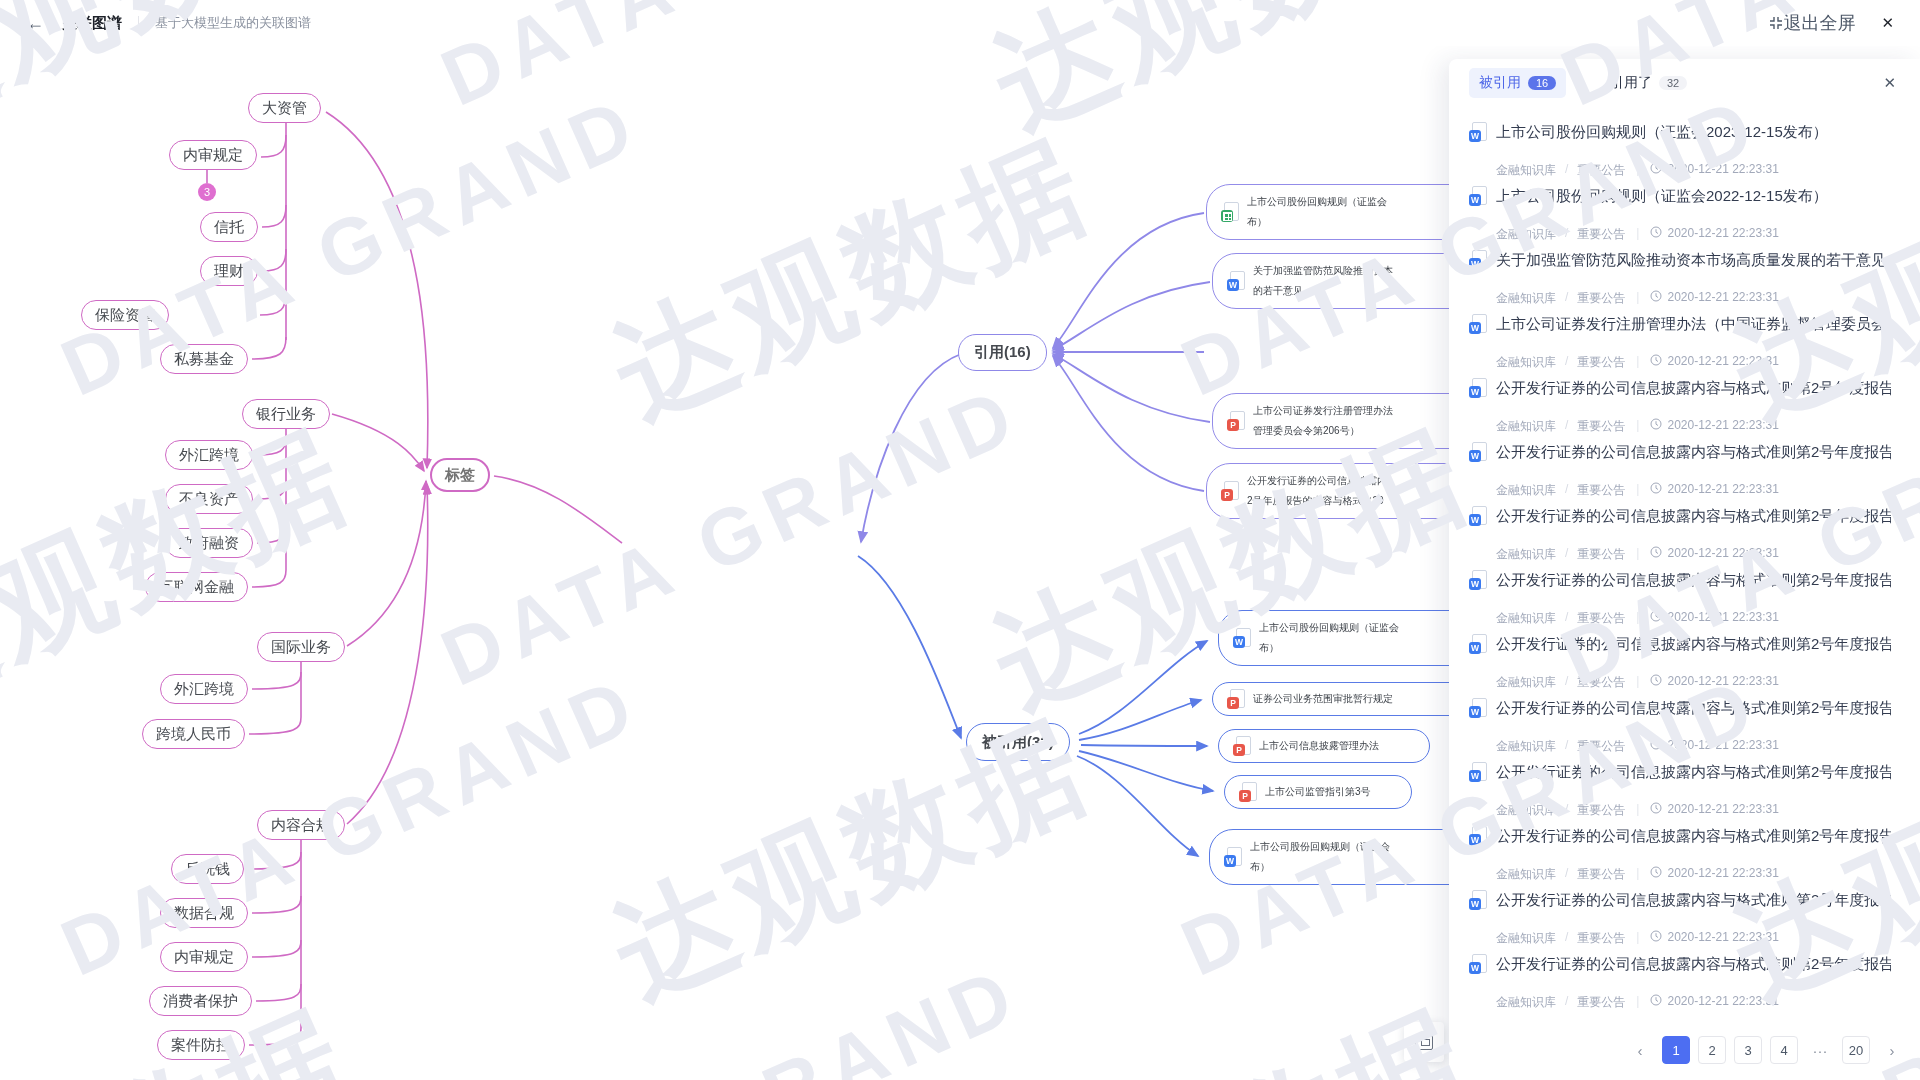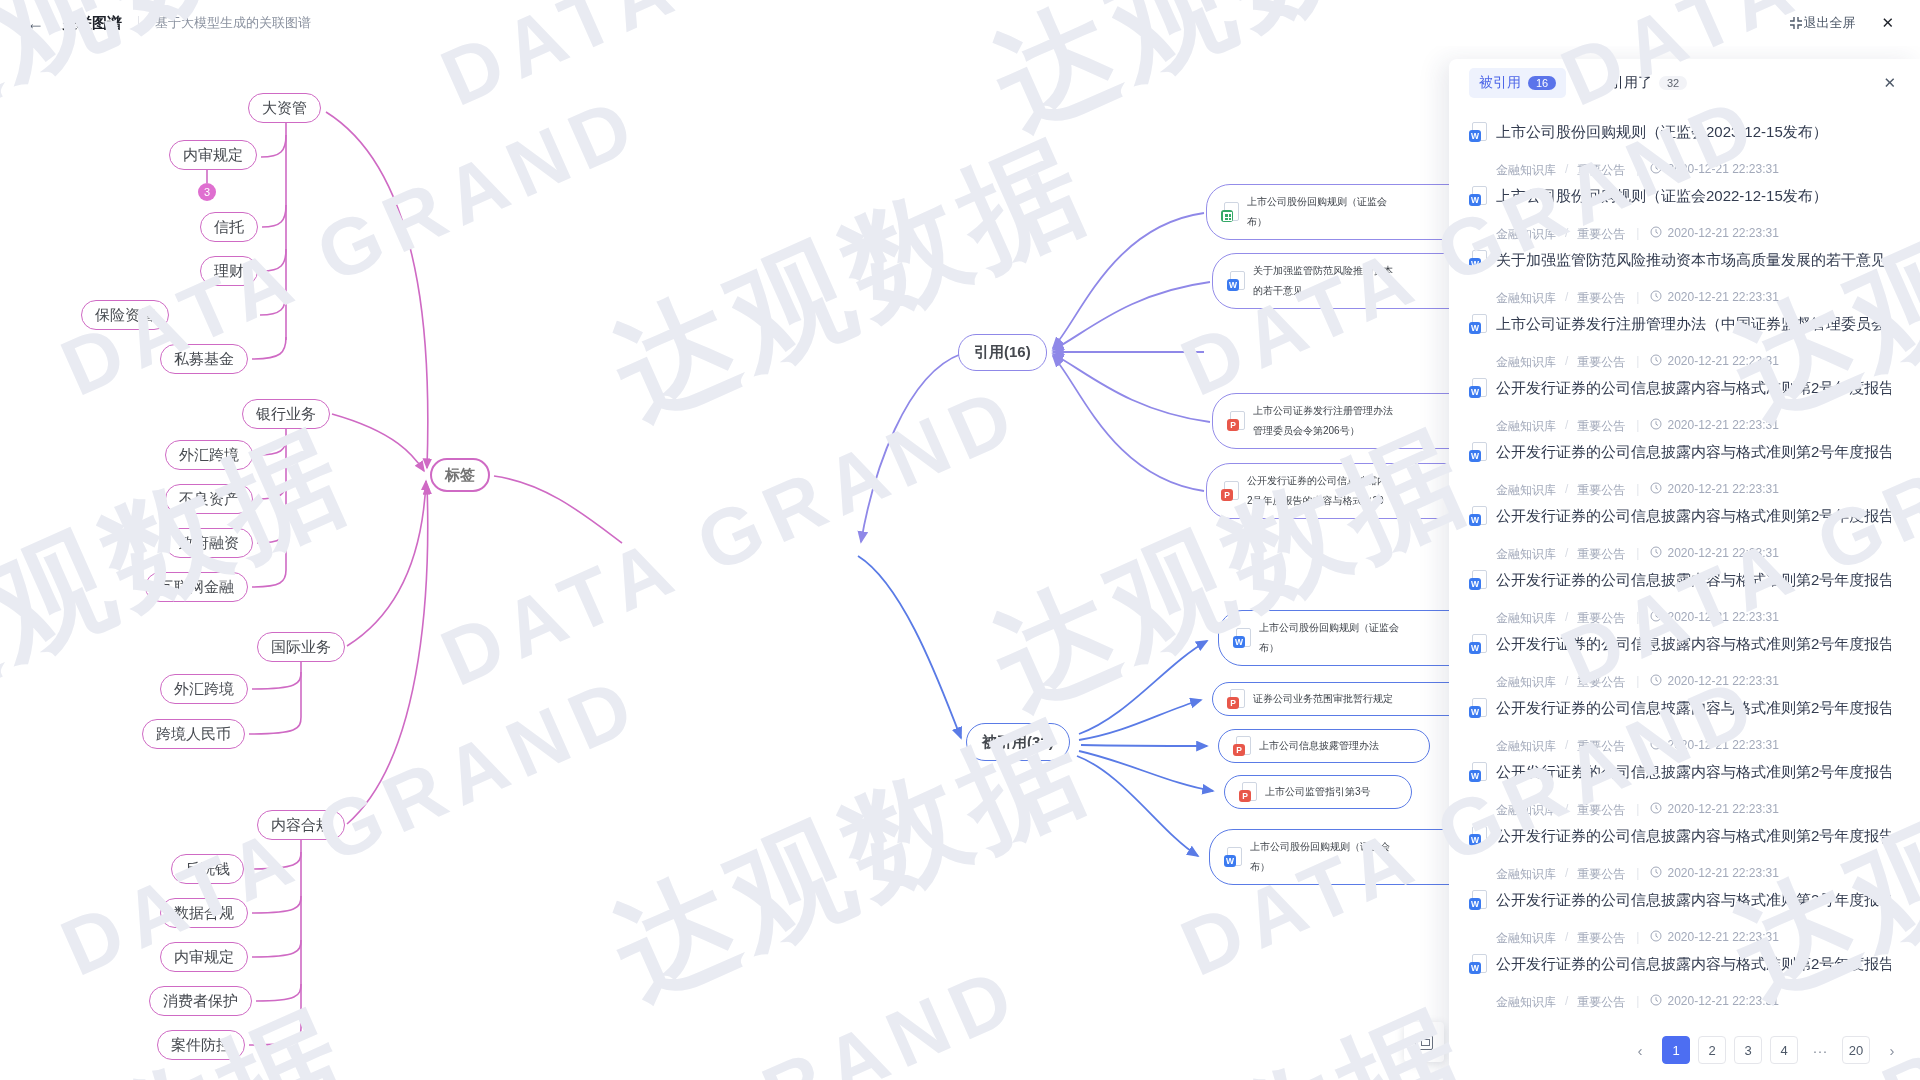--- a/index.html
+++ b/index.html
@@ -7,21 +7,21 @@
        font-family:"Liberation Sans","DejaVu Sans",sans-serif;color:#333}
 
   
   .header{position:absolute;top:0;left:0;width:1920px;height:46px;background:#fff;z-index:20;
           display:flex;align-items:center;box-sizing:border-box;padding:0 26px}
   .back{font-size:18px;color:#4e5969;cursor:pointer;margin-right:18px}
   .h-title{font-size:15px;font-weight:700;color:#1d2129}
   .h-div{width:1px;height:14px;background:#e5e6eb;margin:0 16px}
   .h-sub{font-size:13px;color:#8a919f}
   .h-right{margin-left:auto;display:flex;align-items:center;gap:26px}
-  .exit-fs{display:flex;align-items:center;font-size:13px;color:#4e5969;cursor:pointer}
+  .exit-fs{display:flex;align-items:center;font-size:18px;color:#4e5969;cursor:pointer}
   .exit-fs svg{display:block}
   .h-close{font-size:15px;color:#1d2129;cursor:pointer}
 
   
   .canvas{position:absolute;inset:0;z-index:1}
   .edges{position:absolute;left:0;top:0}
   .pill{position:absolute;display:inline-flex;align-items:center;justify-content:center;
         height:30px;padding:12px 13px;background:#fff;border:1.6px solid #cf6ac4;border-radius:16px;
         font-size:15px;color:#45494f;white-space:nowrap;box-sizing:border-box;cursor:pointer;z-index:3}
   .pill.root{height:34px;border-radius:17px;border-width:2px;font-weight:600;color:#737373}

